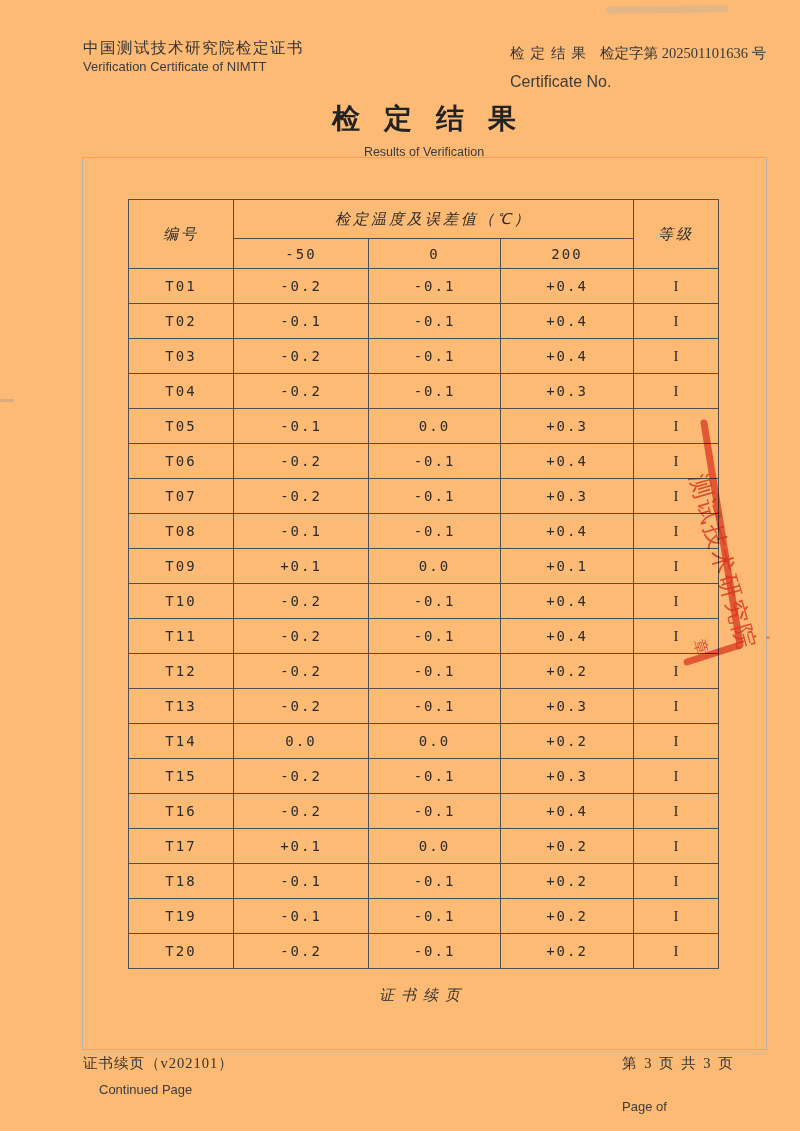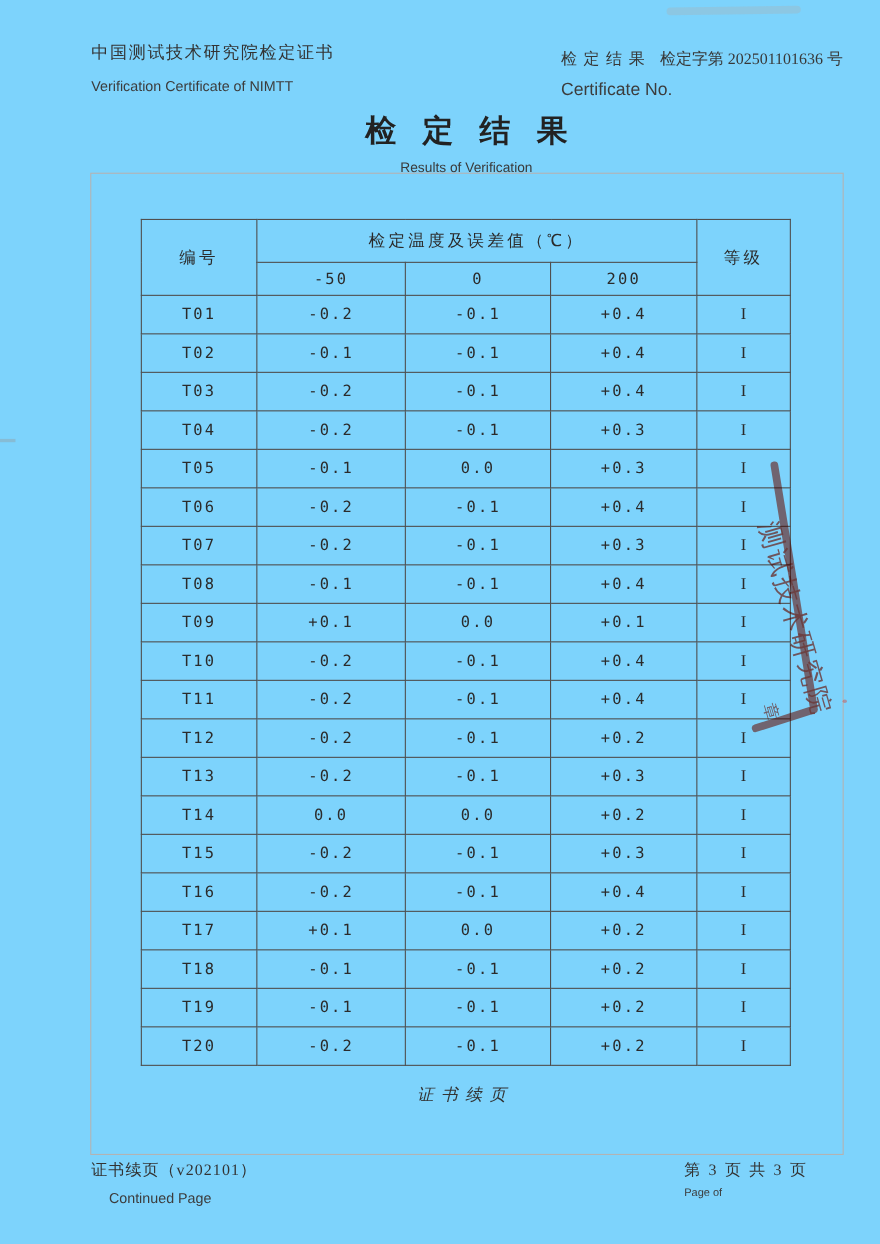--- a/index.html
+++ b/index.html
@@ -1,23 +1,23 @@
 <!DOCTYPE html>
 <html><head>
 <meta charset="utf-8">
 <style>
   html,body{margin:0;padding:0;background:#ffffff;}
   .page{
-    position:relative;width:800px;height:1131px;background:#7dd3fc;
+    position:relative;width:800px;height:1131px;background:#fdba74;
     overflow:hidden;font-family:"Liberation Serif",serif;color:#2e2e2e;
   }
   
   .hdr-left{position:absolute;left:83px;top:38px;}
   .hdr-left .zh{font-size:15.5px;letter-spacing:1.5px;color:#333;}
-  .hdr-left .en{font-family:"Liberation Sans",sans-serif;font-size:13px;color:#3c3c3c;margin-top:12px;}
+  .hdr-left .en{font-family:"Liberation Sans",sans-serif;font-size:13px;color:#3c3c3c;}
   .hdr-right{position:absolute;left:510px;top:44px;}
   .hdr-right .zh{font-size:14.5px;color:#383838;white-space:nowrap;}
   .hdr-right .zh .lbl{letter-spacing:6px;margin-right:8px;}
   .hdr-right .en{font-family:"Liberation Sans",sans-serif;font-size:16px;color:#3c3c3c;margin-top:10px;}
   
   .doc-title{position:absolute;left:0;width:848px;top:100px;text-align:center;}
   .doc-title .zh{font-size:28px;font-weight:600;letter-spacing:24px;padding-left:24px;color:#222;}
   .doc-title .en{font-family:"Liberation Sans",sans-serif;font-size:12.5px;color:#3a3a3a;margin-top:7px;}
   
   .outer-box{position:absolute;left:82px;top:157px;width:683px;height:891px;border:1px solid #b3b3b3;}
@@ -26,35 +26,35 @@
     position:absolute;left:128px;top:199px;width:590px;
     border-collapse:collapse;table-layout:fixed;font-size:14px;z-index:2;
   }
   table.results th,table.results td{
     border:1px solid #4f4f4f;text-align:center;vertical-align:middle;
     padding:0;font-weight:normal;color:#2b2b2b;
   }
   thead tr.r1 th{height:38px;font-size:15px;letter-spacing:3px;}
   thead tr.r2 th{height:29px;text-align:center;}
   tbody td{height:34px;}
-  .cn-head{font-size:15px;letter-spacing:3px;}
+  .cn-head{font-size:15px;letter-spacing:3px;font-style:italic;}
   .mono{font-family:"DejaVu Sans Mono",monospace;letter-spacing:2px;font-size:14px;}
   td.grade{font-family:"Liberation Serif",serif;font-size:15px;}
   
   .note{
     position:absolute;left:128px;width:590px;top:986px;text-align:center;
     font-size:15px;letter-spacing:7px;font-style:italic;color:#333;z-index:2;
   }
   
   .ftr-left{position:absolute;left:83px;top:1054px;}
   .ftr-left .zh{font-size:14.5px;letter-spacing:1px;color:#333;}
   .ftr-left .en{font-family:"Liberation Sans",sans-serif;font-size:13px;color:#3c3c3c;margin-top:9px;margin-left:16px;}
   .ftr-right{position:absolute;left:622px;top:1054px;}
   .ftr-right .zh{font-size:14.5px;letter-spacing:2px;color:#333;white-space:nowrap;}
-  .ftr-right .en{font-family:"Liberation Sans",sans-serif;font-size:10px;color:#3c3c3c;margin-top:6px;}
+  .ftr-right .en{font-family:"Liberation Sans",sans-serif;font-size:13px;color:#3c3c3c;margin-top:26px;}
   
   .stamp{
     position:absolute;left:640px;top:395px;width:160px;height:345px;
     z-index:5;mix-blend-mode:multiply;pointer-events:none;
   }
   .stamp text{font-family:"Liberation Serif",serif;}
   
   .smudge-top{
     position:absolute;left:606px;top:6px;width:122px;height:7px;
     background:rgba(175,175,175,.32);border-radius:4px;transform:rotate(-.8deg);

